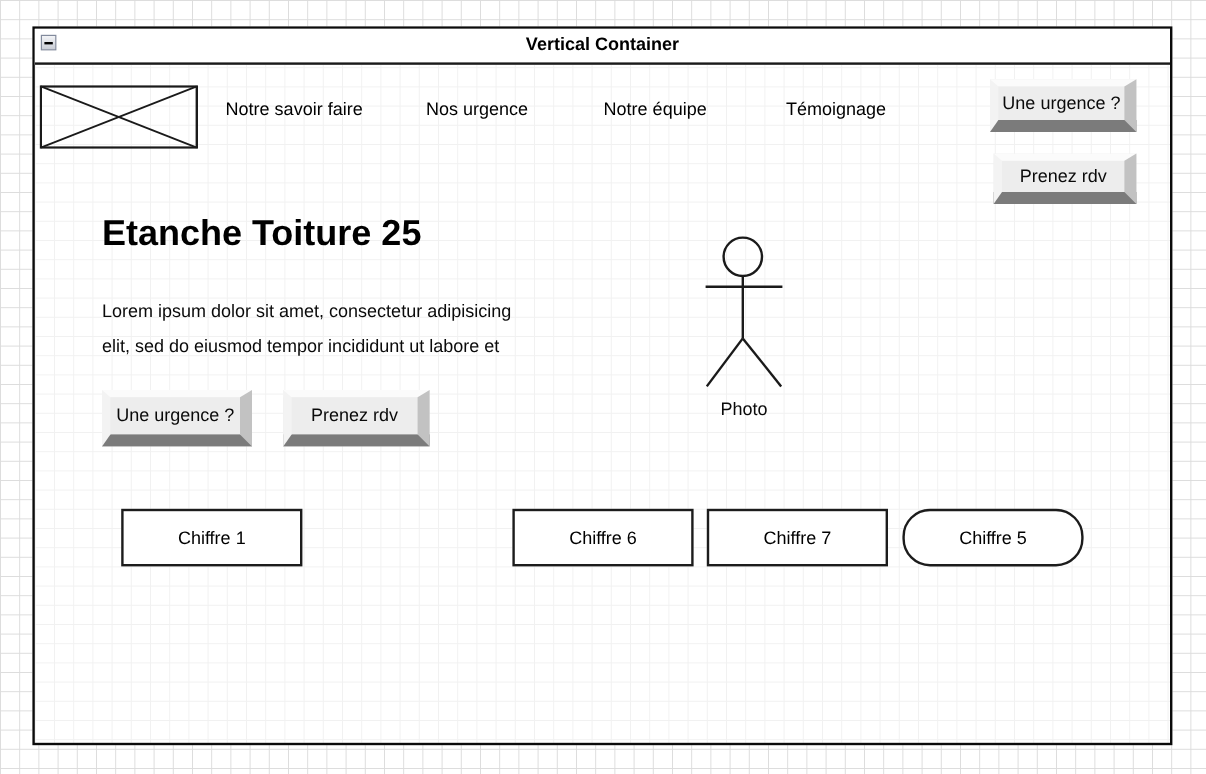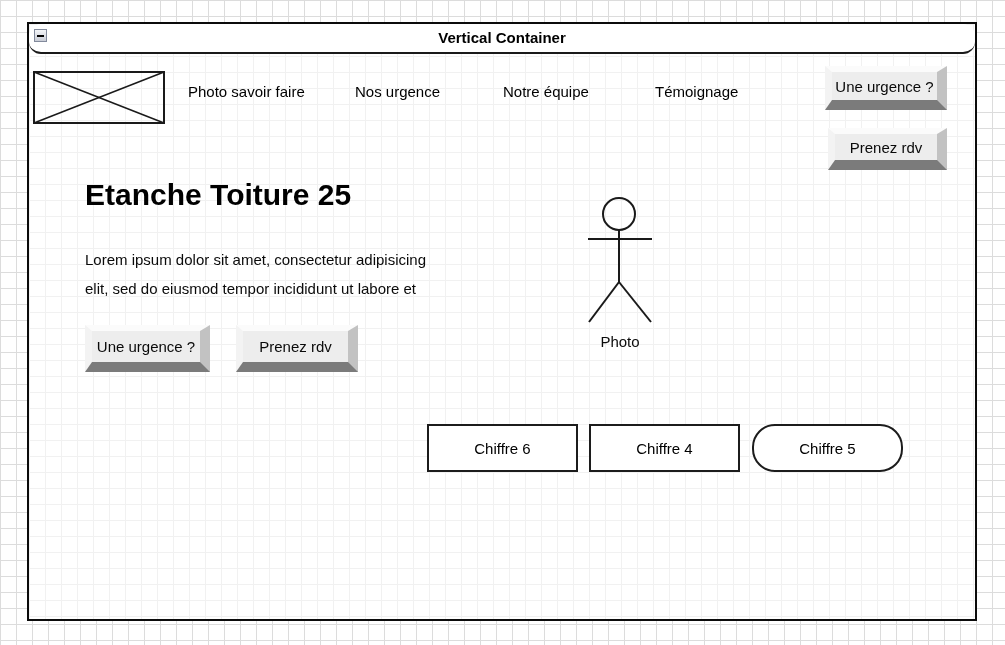--- a/index.html
+++ b/index.html
@@ -25,21 +25,20 @@
     background-color:#ffffff;
     background-image:
       linear-gradient(#f1f1f1 1px, transparent 1px),
       linear-gradient(90deg, #f1f1f1 1px, transparent 1px);
     background-size:16px 16px;
   }
   .titlebar{
     position:absolute;left:0;top:0;right:0;height:28px;
     background:#ffffff;
     border-bottom:2px solid #1a1a1a;
-    border-radius:12px;
   }
   .titlebar .title{
     position:absolute;left:0;right:0;top:0;
     text-align:center;line-height:28px;
     font-weight:bold;font-size:15px;color:#000;
   }
   .min-btn{
     position:absolute;left:5px;top:5px;
     width:13px;height:13px;box-sizing:border-box;
     background:linear-gradient(#f3f4f7,#c9cdd6);
@@ -107,21 +106,21 @@
     </div>
 
     <div class="logo">
       <svg width="132" height="53" viewBox="0 0 132 53">
         <rect x="1" y="1" width="130" height="51" stroke-width="2"></rect>
         <line x1="1" y1="1" x2="131" y2="52" stroke-width="1.5"></line>
         <line x1="131" y1="1" x2="1" y2="52" stroke-width="1.5"></line>
       </svg>
     </div>
 
-    <div class="navlink" style="left:159px">Photo savoir faire</div>
+    <div class="navlink" style="left:159px">Notre savoir faire</div>
     <div class="navlink" style="left:326px">Nos urgence</div>
     <div class="navlink" style="left:474px">Notre équipe</div>
     <div class="navlink" style="left:626px">Témoignage</div>
 
     <div class="btn3d" style="left:796px;top:42px;width:122px;height:44px">Une urgence ?</div>
     <div class="btn3d" style="left:799px;top:104px;width:119px;height:42px">Prenez rdv</div>
 
     <div class="hero-title">Etanche Toiture 25</div>
     <div class="para-line" style="top:227px">Lorem ipsum dolor sit amet, consectetur adipisicing</div>
     <div class="para-line" style="top:256px">elit, sed do eiusmod tempor incididunt ut labore et</div>
@@ -133,18 +132,19 @@
       <svg width="90" height="135" viewBox="0 0 90 135">
         <circle cx="44" cy="19" r="16" stroke-width="2"></circle>
         <line x1="13" y1="44" x2="77" y2="44" stroke-width="2"></line>
         <line x1="44" y1="35" x2="44" y2="87" stroke-width="2"></line>
         <line x1="44" y1="87" x2="14" y2="127" stroke-width="2"></line>
         <line x1="44" y1="87" x2="76" y2="127" stroke-width="2"></line>
       </svg>
     </div>
     <div class="photo-label">Photo</div>
 
+    <div class="chiffre c1">Chiffre 1</div>
     <div class="chiffre c3">Chiffre 6</div>
-    <div class="chiffre c4">Chiffre 4</div>
+    <div class="chiffre c4">Chiffre 7</div>
     <div class="chiffre c5">Chiffre 5</div>
 
   </div>
 </div>
 
 </body></html>

